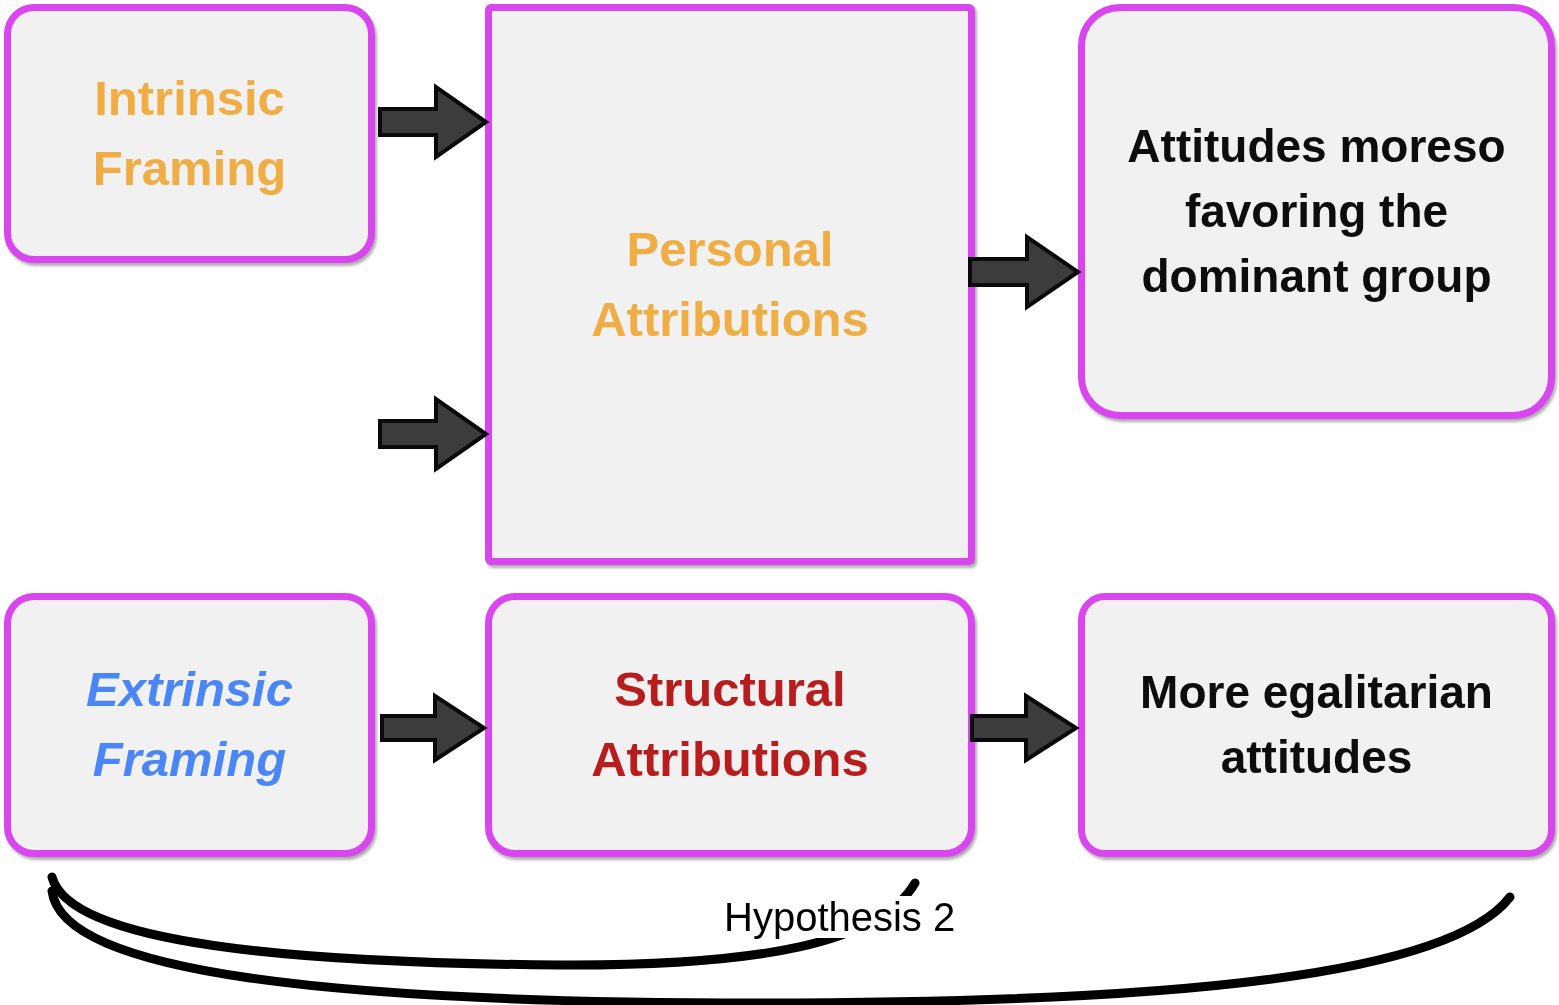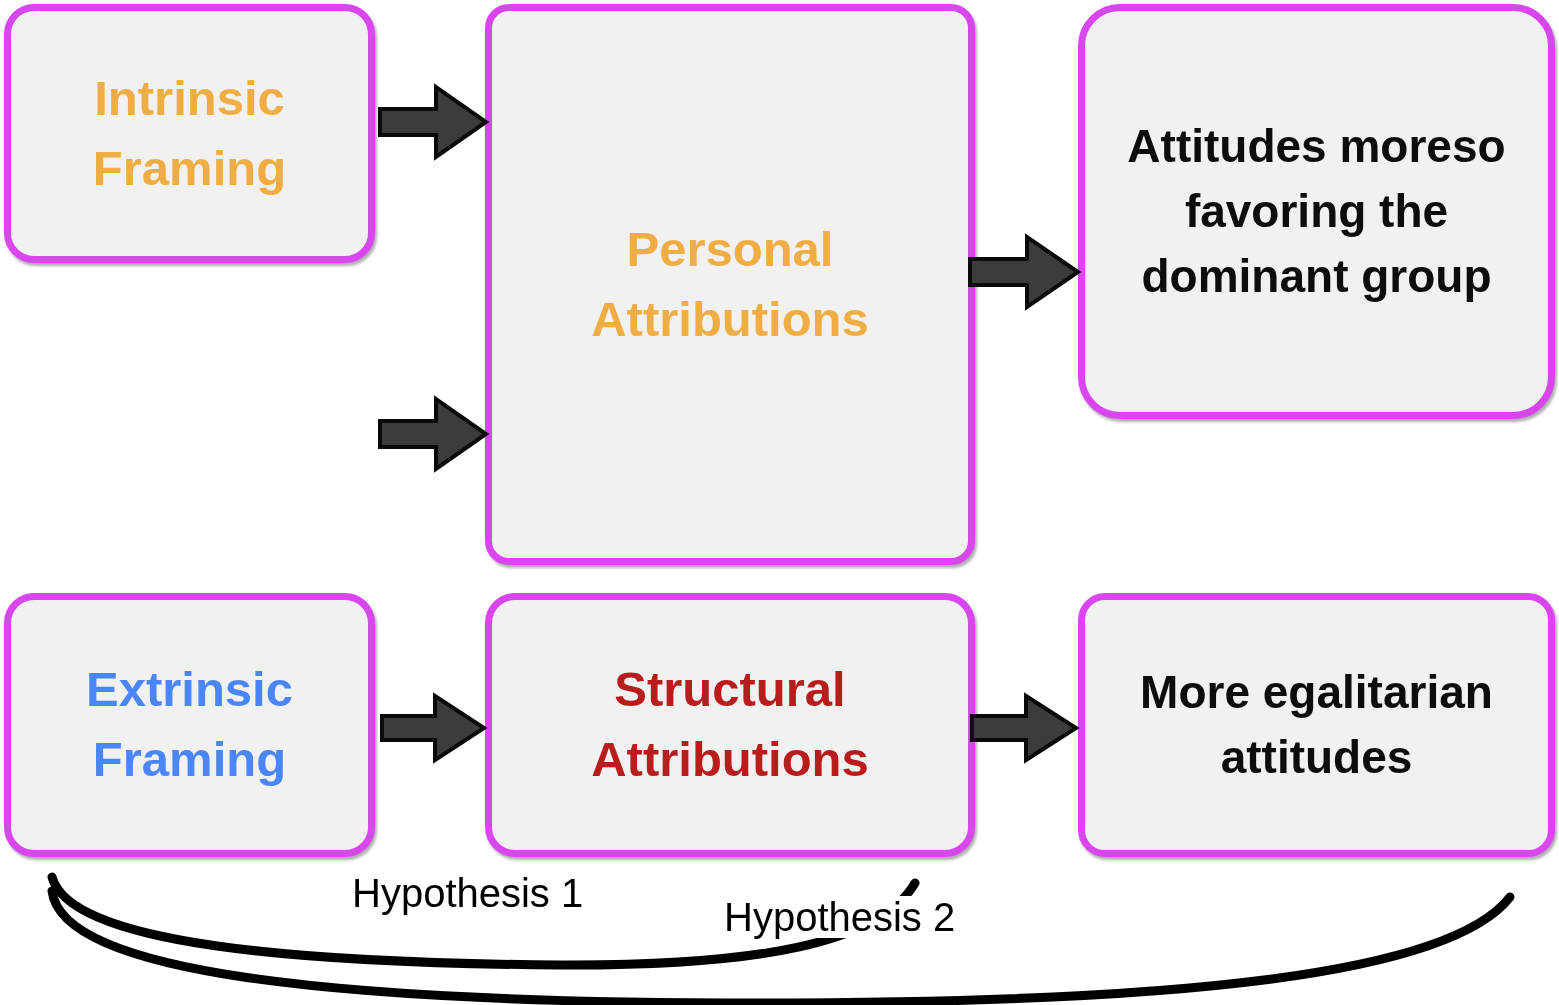--- a/index.html
+++ b/index.html
@@ -28,24 +28,24 @@
     font-weight: bold;
     line-height: 1.42;
     box-shadow: 2px 3px 3px rgba(0,0,0,0.32);
     padding: 0 6px;
   }
   .box .label { display: block; width: 100%; }
 
   
   #box-intrinsic  { left: 4px;    top: 4px;   width: 371px; height: 259px; font-size: 49px; color: #f0ad43; border-radius: 30px; }
   #box-neutral    { left: 4px;    top: 290px; width: 371px; height: 275px; font-size: 49px; color: #9b9b9b; border-radius: 30px; }
-  #box-extrinsic  { left: 4px;    top: 593px; width: 371px; height: 264px; font-size: 49px; color: #4a86f7; border-radius: 30px; }
+  #box-extrinsic  { left: 4px;    top: 593px; width: 371px; height: 264px; font-size: 49px; color: #4a86f7; border-radius: 30px; font-style: italic; }
 
   
-  #box-personal   { left: 485px;  top: 4px;   width: 490px; height: 561px; font-size: 49px; color: #f0ad43; border-radius: 24px; }
+  #box-personal   { left: 485px;  top: 4px;   width: 490px; height: 561px; font-size: 49px; color: #f0ad43; border-radius: 6px; }
   #box-structural { left: 485px;  top: 593px; width: 490px; height: 264px; font-size: 49px; color: #b91c1c; border-radius: 30px; }
 
   
   #box-attitudes  { left: 1078px; top: 4px;   width: 477px; height: 415px; font-size: 46px; color: #0d0d0d; border-radius: 42px; }
   #box-egal       { left: 1078px; top: 593px; width: 477px; height: 264px; font-size: 46px; color: #0d0d0d; border-radius: 27px; }
 
   
   .arrow { position: absolute; }
   .arrow svg { display: block; overflow: visible; }
   .arrow polygon {
@@ -145,16 +145,15 @@
     <svg viewBox="0 0 108 72" width="108" height="72" aria-hidden="true">
       <polygon points="2,24 56,24 56,4 106,36 56,68 56,48 2,48"></polygon>
     </svg>
   </div>
 
   <svg id="hyp-curves" viewBox="0 0 1559 150" width="1559" height="150">
     <path d="M 52,22 C 70,90 300,108 560,110 C 760,111 880,88 915,28"></path>
     <path d="M 52,36 C 62,118 330,148 760,148 C 1180,148 1450,120 1510,42"></path>
   </svg>
 
-  <div class="hyp-label" id="hyp1-label">Hypothesis 1</div>
   <div class="hyp-label" id="hyp2-label">Hypothesis 2</div>
 
 </div>
 
 </body></html>

